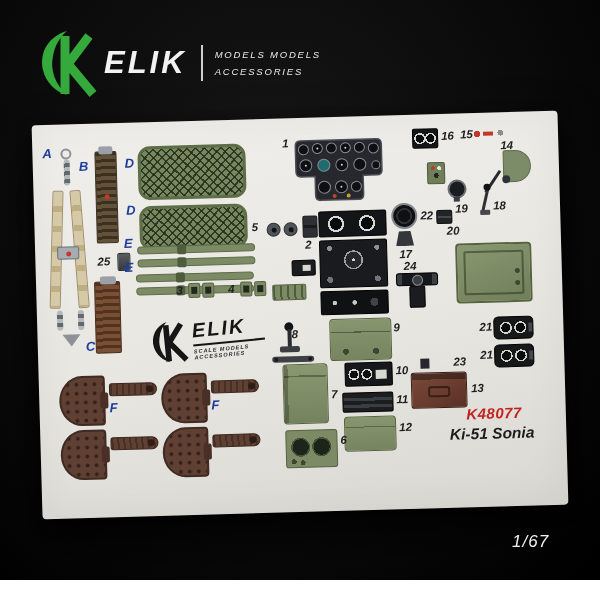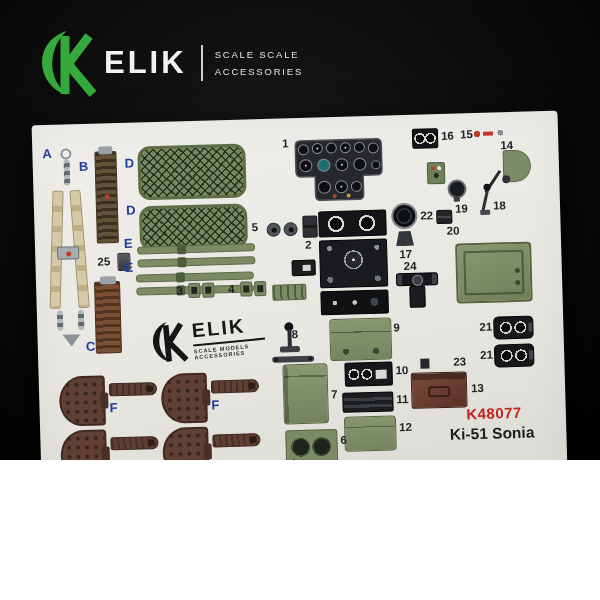--- a/index.html
+++ b/index.html
@@ -1,19 +1,19 @@
 <!DOCTYPE html>
 <html><head>
 <meta charset="utf-8">
 <title>KELIK K48077 Ki-51 Sonia</title>
 <style>
   html,body{margin:0;padding:0;}
   body{width:600px;height:600px;overflow:hidden;font-family:"Liberation Sans",sans-serif;}
-  .stage{position:relative;width:600px;height:460px;overflow:hidden;
-    background:radial-gradient(ellipse at 45% 35%, #181818 0%, #0b0b0b 55%, #000 100%);}
+  .stage{position:relative;width:600px;height:580px;overflow:hidden;
+    background:radial-gradient(ellipse at 45% 35%, #181818 0%, #0b0b0b 55%, #000 100%);font-style:italic;}
 
   
   .brand{position:absolute;left:36px;top:28px;display:flex;align-items:center;}
   .brand svg{display:block;}
   .brand-rest{font-size:31px;font-weight:700;color:#f2f2f2;letter-spacing:3px;margin-left:2px;}
   .brand-sep{width:2px;height:36px;background:#cfcfcf;margin:0 12px 0 14px;}
   .brand-tags{display:flex;flex-direction:column;gap:6px;}
   .brand-tag{font-size:9.5px;color:#e8e8e8;letter-spacing:1.8px;font-weight:400;}
 
   
@@ -224,21 +224,21 @@
 <div class="stage">
 
   <div class="brand">
     <svg width="66" height="70" viewBox="0 0 64 70">
       <path d="M30 3 C 12 8, 2 24, 6 42 C 9 55, 19 64, 30 67 C 18 56, 13 42, 16 28 C 18 17, 23 9, 30 3 Z" fill="#35a93c"></path>
       <path d="M28 8 L28 66 M28 40 L52 8 M31 36 L56 66" stroke="#35a93c" stroke-width="9" fill="none"></path>
     </svg>
     <span class="brand-rest">ELIK</span>
     <span class="brand-sep"></span>
     <span class="brand-tags">
-      <span class="brand-tag">SCALE SCALE</span>
+      <span class="brand-tag">MODELS MODELS</span>
       <span class="brand-tag">ACCESSORIES</span>
     </span>
   </div>
 
   <div class="sheet">
 
     <div class="belt-a">
       <i class="ba-ring"></i>
       <i class="ba-strap s1"></i>
       <i class="ba-strap s2"></i>

